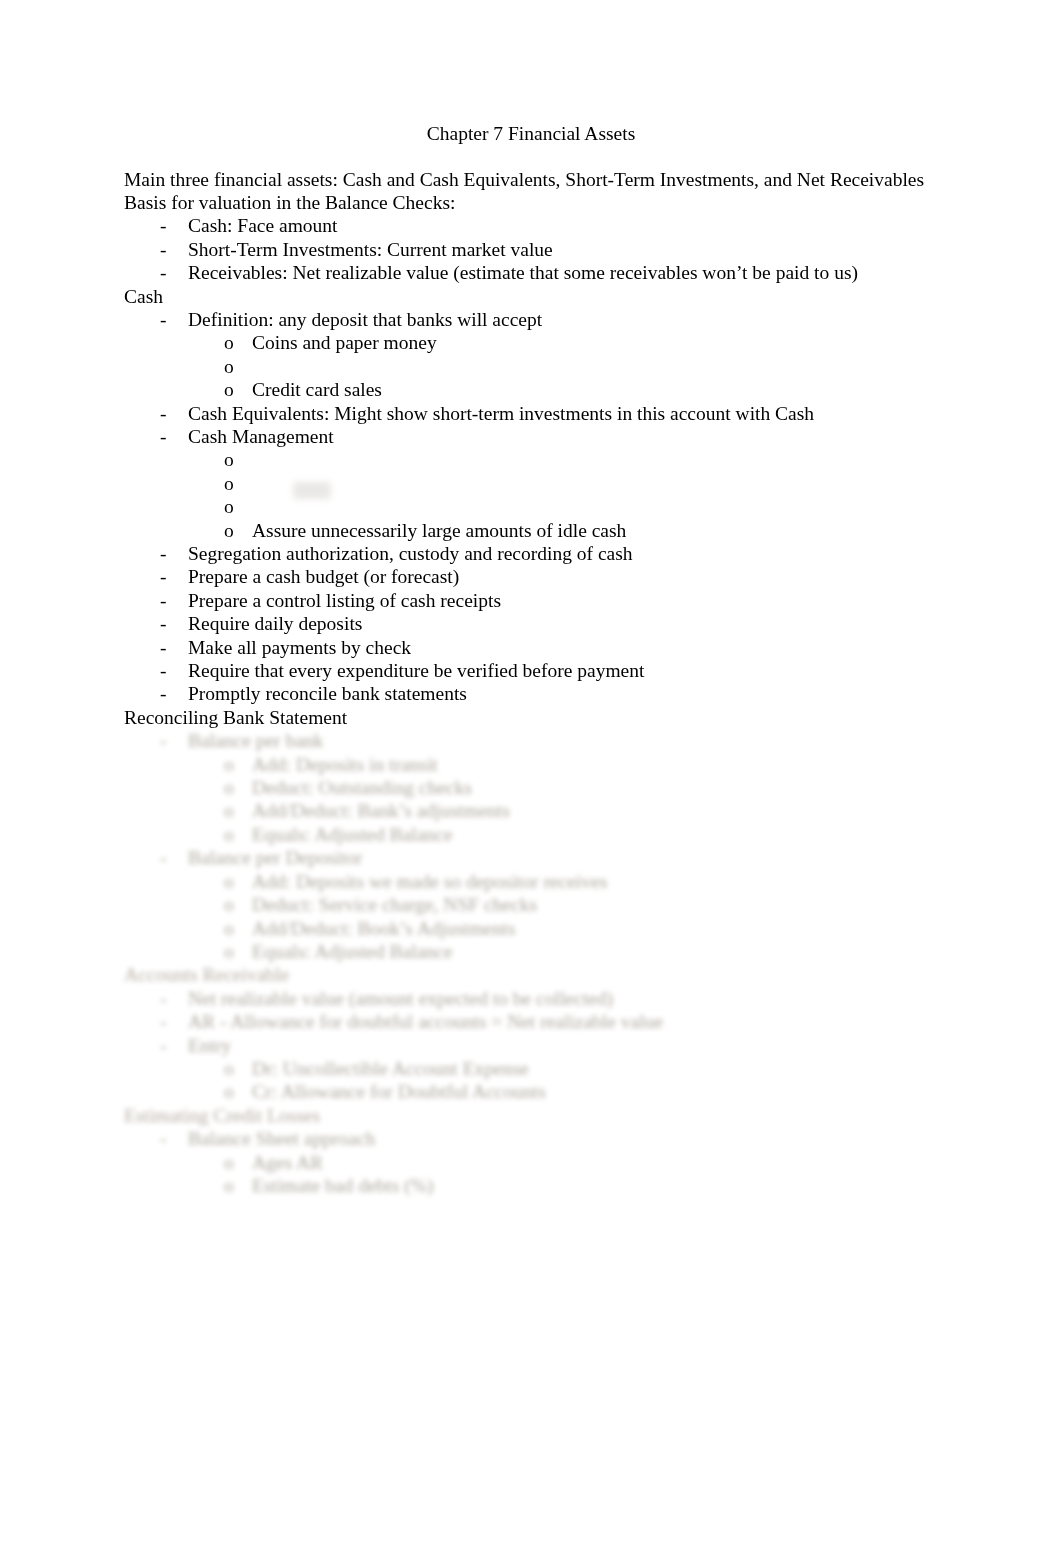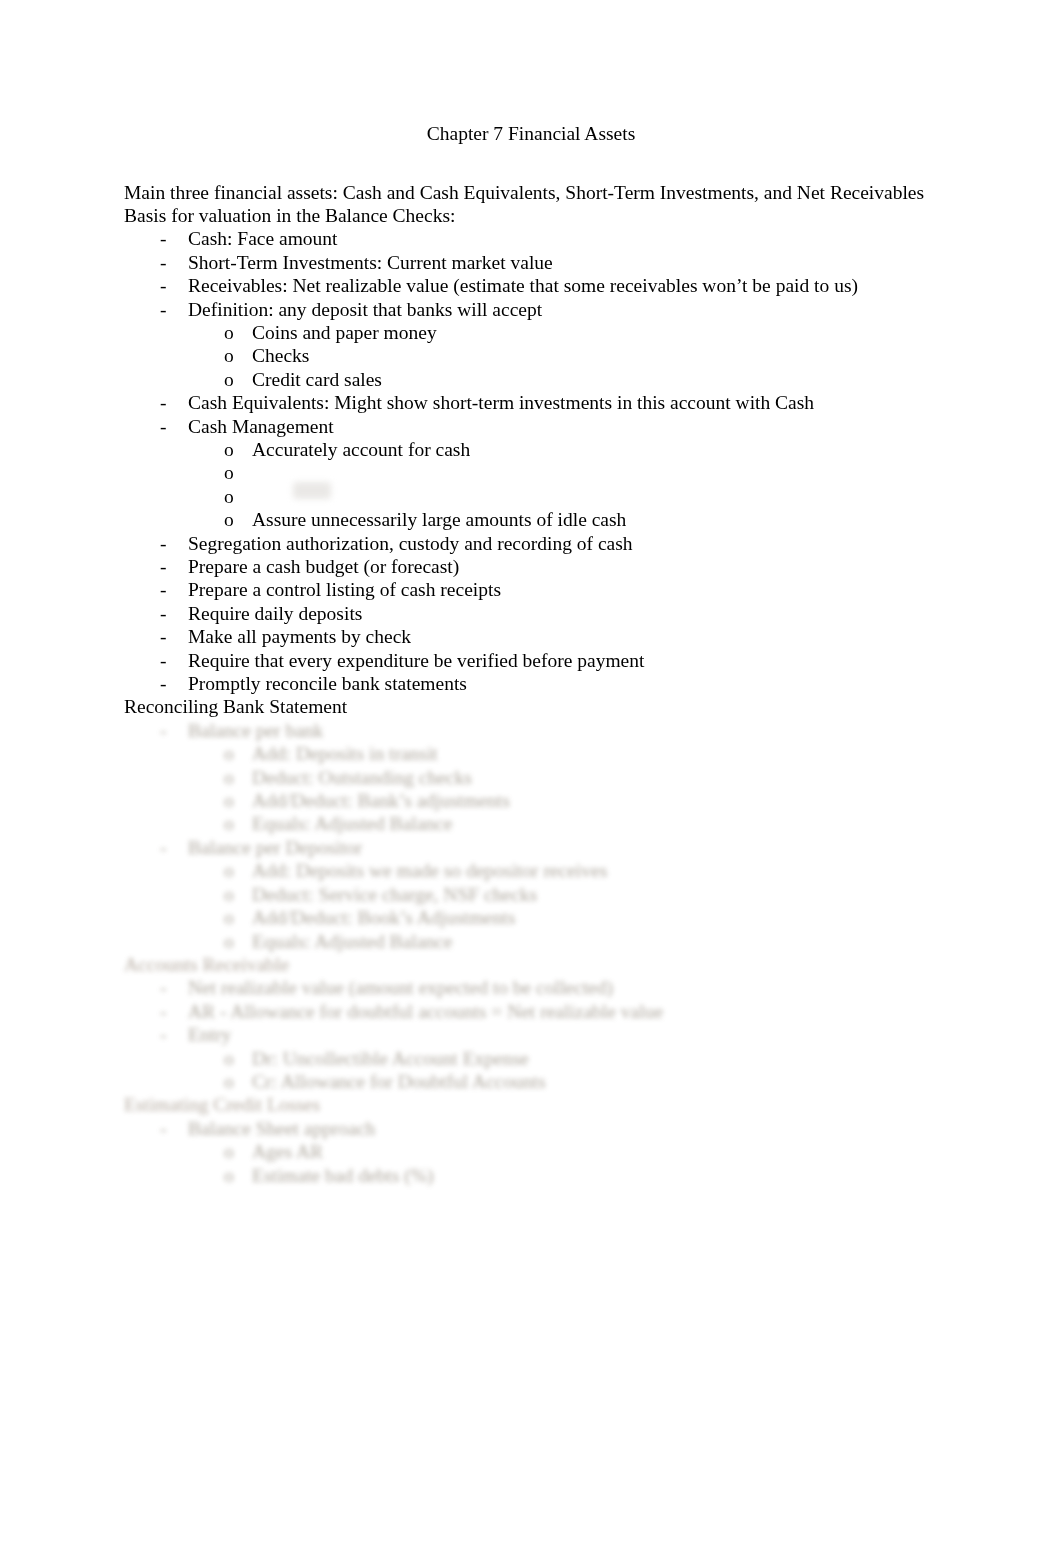--- a/index.html
+++ b/index.html
@@ -25,21 +25,21 @@
   .doc-body {
     position: absolute;
     left: 124px;
     top: 122px;
     width: 814px;
   }
   .doc-title {
     text-align: center;
     font-size: 19.5px;
     line-height: 23.5px;
-    margin-bottom: 35px;
+    margin-bottom: 22px;
   }
   
   .lvl0 { padding-left: 0px; }
   .lvl1 { padding-left: 36px; }
   .lvl2 { padding-left: 100px; }
 
   .bullet-row {
     display: flex;
     align-items: center;
     font-size: 19.5px;
@@ -91,47 +91,48 @@
           <span class="txt">Cash: Face amount</span>
         </div>
         <div class="bullet-row lvl1">
           <span class="marker">-</span>
           <span class="txt">Short-Term Investments: Current market value</span>
         </div>
         <div class="bullet-row lvl1">
           <span class="marker">-</span>
           <span class="txt">Receivables: Net realizable value (estimate that some receivables won’t be paid to us)</span>
         </div>
+        <div class="bullet-row lvl0">
+          <span class="txt">Cash</span>
+        </div>
         <div class="bullet-row lvl1">
           <span class="marker">-</span>
           <span class="txt">Definition: any deposit that banks will accept</span>
         </div>
         <div class="bullet-row lvl2">
           <span class="marker">o</span>
           <span class="txt">Coins and paper money</span>
         </div>
         <div class="bullet-row lvl2">
           <span class="marker">o</span>
-          <span class="txt">Checks</span>
         </div>
         <div class="bullet-row lvl2">
           <span class="marker">o</span>
           <span class="txt">Credit card sales</span>
         </div>
         <div class="bullet-row lvl1">
           <span class="marker">-</span>
           <span class="txt">Cash Equivalents: Might show short-term investments in this account with Cash</span>
         </div>
         <div class="bullet-row lvl1">
           <span class="marker">-</span>
           <span class="txt">Cash Management</span>
         </div>
         <div class="bullet-row lvl2">
           <span class="marker">o</span>
-          <span class="txt">Accurately account for cash</span>
         </div>
         <div class="bullet-row lvl2">
           <span class="marker">o</span>
         </div>
         <div class="bullet-row lvl2">
           <span class="marker">o</span>
         </div>
         <div class="bullet-row lvl2">
           <span class="marker">o</span>
           <span class="txt">Assure unnecessarily large amounts of idle cash</span>

